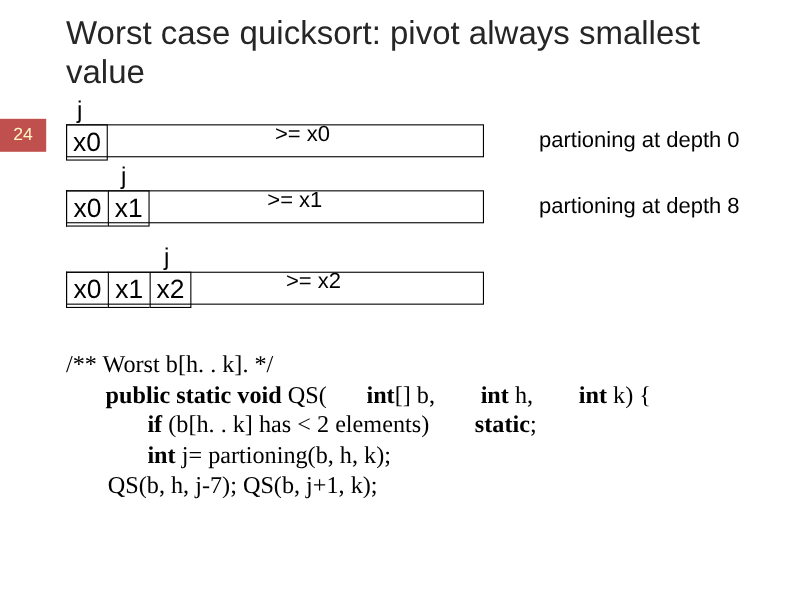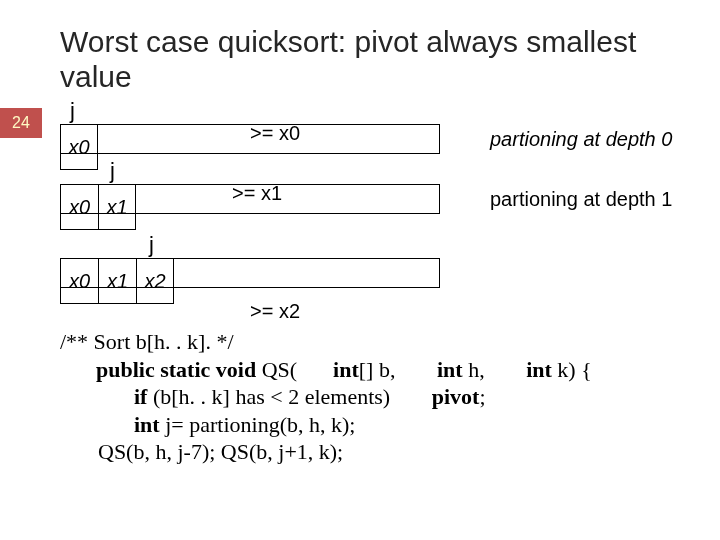--- a/index.html
+++ b/index.html
@@ -16,21 +16,21 @@
     position: relative;
     width: 720px;
     height: 540px;
     box-sizing: border-box;
     padding: 14px 22px 14px 60px;
   }
   .title {
     font-size: 30px;
     line-height: 1.15;
     color: #262626;
-    margin: 11px 0 6px 0;
+    margin: 0 0 6px 0;
     font-weight: 400;
   }
   .badge {
     position: absolute;
     left: 0;
     top: 108px;
     width: 42px;
     height: 30px;
     background: #c0504d;
     color: #fef9c3;
@@ -57,29 +57,28 @@
     box-sizing: border-box;
   }
   .cells {
     position: absolute;
     top: 24px;
     height: 30px;
     display: flex;
   }
   .cell {
     width: 38px;
-    height: 46px;
+    height: 33px;
     border: 1.5px solid #000;
     border-right: none;
     box-sizing: border-box;
     display: flex;
     align-items: center;
     justify-content: center;
-    font-size: 20px;
-    font-style: italic;
+    font-size: 24px;
   }
   .cell:last-child {
     border-right: 1.5px solid #000;
   }
   .ge {
     position: absolute;
     top: 24px;
     height: 18px;
     display: flex;
     align-items: center;
@@ -114,51 +113,51 @@
   <h1 class="title">Worst case quicksort: pivot always smallest value</h1>
 
   <div id="rows">
       <div class="row">
         <div class="jlabel" style="left: 10px;">j</div>
         <div class="bar" style="left: 0px; width: 380px;"></div>
         <div class="cells" style="left: 0px;">
           <div class="cell">x0</div>
         </div>
         <div class="ge" style="left: 190px;">&gt;= x0</div>
-        <div class="annot" style="left: 430px; font-style: italic;">partioning at depth 0</div>
+        <div class="annot" style="left: 430px;">partioning at depth 0</div>
       </div>
       <div class="row">
         <div class="jlabel" style="left: 50px;">j</div>
         <div class="bar" style="left: 0px; width: 380px;"></div>
         <div class="cells" style="left: 0px;">
           <div class="cell">x0</div>
           <div class="cell">x1</div>
         </div>
-        <div class="ge" style="left: 172px; text-align: center;">&gt;= x1</div>
-        <div class="annot" style="left: 430px;">partioning at depth 1</div>
+        <div class="ge" style="left: 183px; text-align: center;">&gt;= x1</div>
+        <div class="annot" style="left: 430px;">partioning at depth 8</div>
       </div>
       <div class="row" style="margin-top: 18px;">
         <div class="jlabel" style="left: 89px;">j</div>
         <div class="bar" style="left: 0px; width: 380px;"></div>
         <div class="cells" style="left: 0px;">
           <div class="cell">x0</div>
           <div class="cell">x1</div>
           <div class="cell">x2</div>
         </div>
-        <div class="ge" style="left: 190px; margin-top: 44px;">&gt;= x2</div>
+        <div class="ge" style="left: 200px;">&gt;= x2</div>
       </div>
     </div>
 
   <div class="code">
-    <div>/** Sort b[h. . k]. */</div>
+    <div>/** Worst b[h. . k]. */</div>
     <div>
       <span class="bold">public static void </span><span>QS(</span><span class="bold">int</span><span>[] b, </span><span class="bold">int </span><span>h, </span><span class="bold">int </span><span>k) {</span>
     </div>
     <div class="indent1">
-      <span class="bold">if </span><span>(b[h. . k] has &lt; 2 elements) </span><span class="bold">pivot</span><span>;</span>
+      <span class="bold">if </span><span>(b[h. . k] has &lt; 2 elements) </span><span class="bold">static</span><span>;</span>
     </div>
     <div class="indent1">
       <span class="bold">int </span><span>j=  partioning(b, h, k);</span>
     </div>
     <div class="indent1">QS(b, h, j-7);     QS(b, j+1, k);</div>
   </div>
 
 </div>
 
 </body></html>

